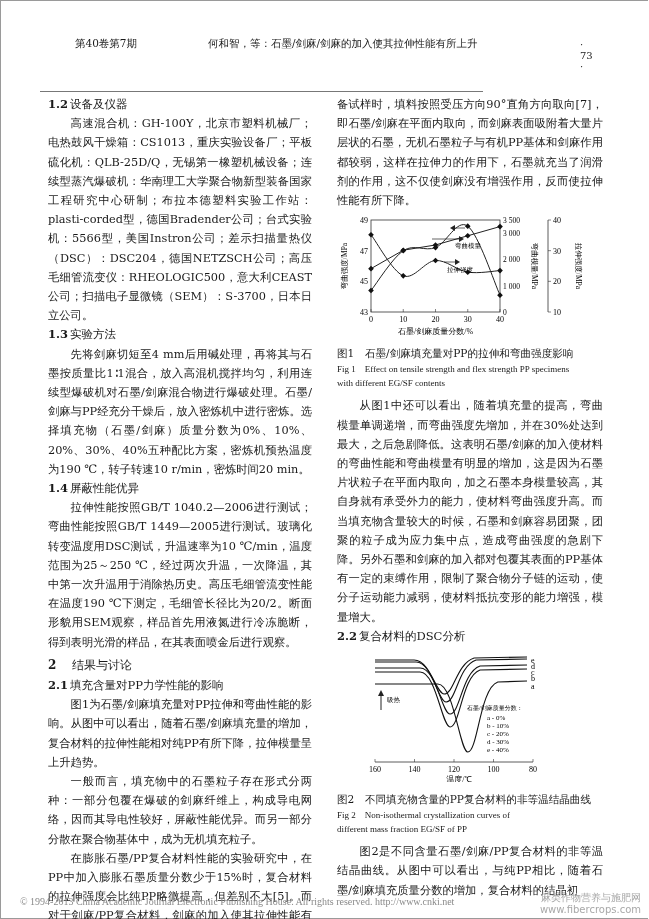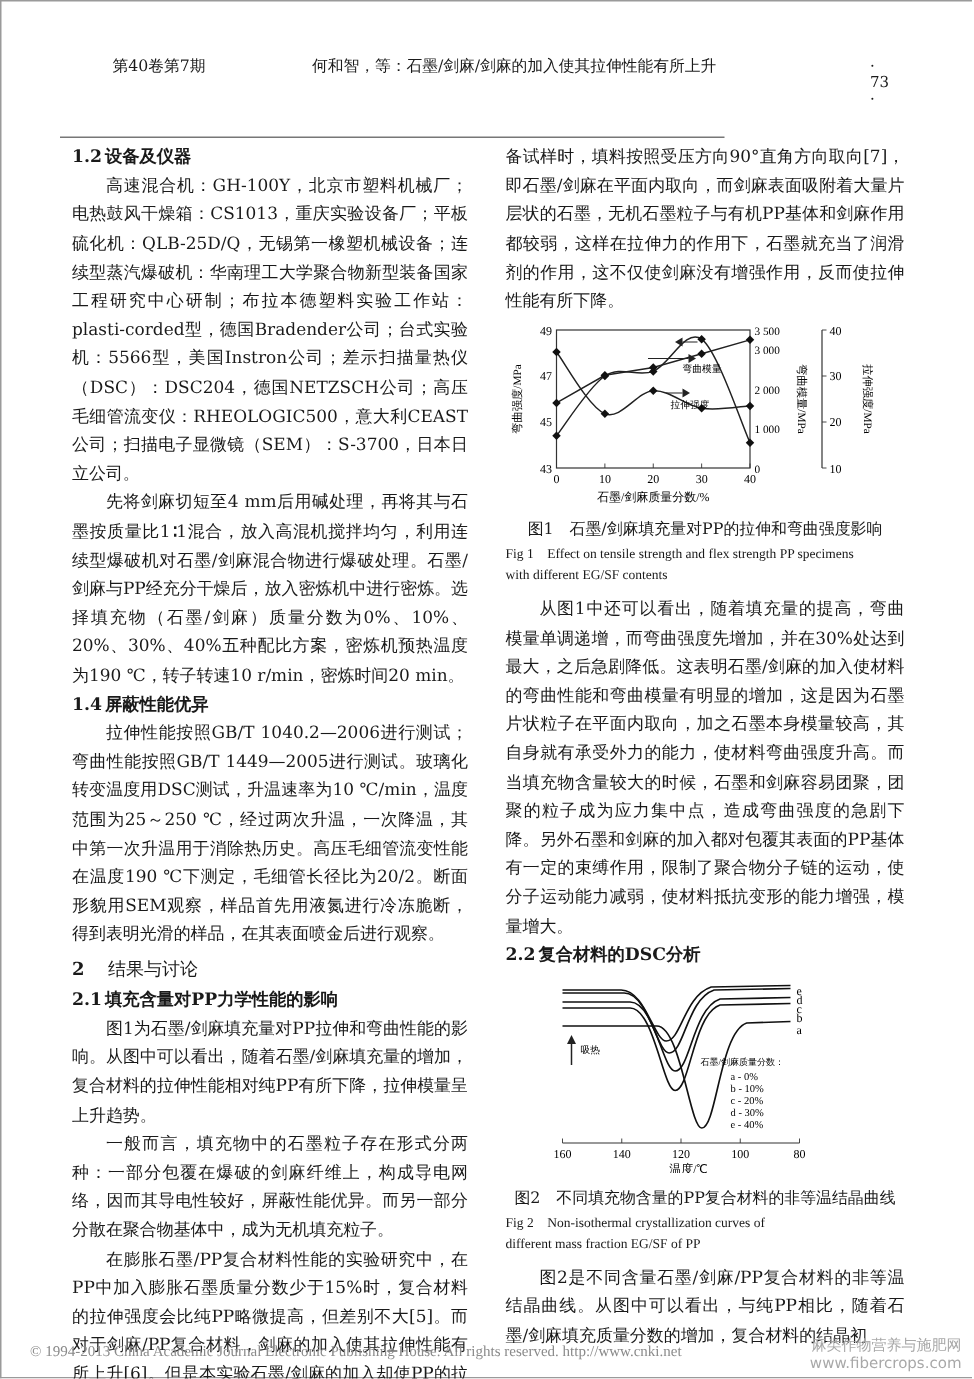--- a/index.html
+++ b/index.html
@@ -9,25 +9,25 @@
   .header { position:absolute; left:40px; top:30px; width:440px; height:20px; font-size:10.5px; }
   .header .vol { position:absolute; left:35px; top:7px; }
   .header .title { position:absolute; left:168px; top:7px; }
   .header .pg { position:absolute; left:540px; top:9px; font-size:10px; }
   .rule { position:absolute; left:40px; top:91px; width:443px; height:0; border-top:1px solid #777; }
   .col { position:absolute; font-size:11.3px; line-height:19.2px; text-align:justify; }
   .left { left:48px; top:95px; width:264px; }
   .right { left:337px; top:95px; width:266px; }
   .h2 { font-weight:bold; font-size:11.5px; margin:0; }
   .h2 .num { display:inline-block; width:22px; font-weight:bold; }
-  .h2 .txt { font-weight:bold; }
+  .h2 .txt { font-weight:normal; }
   .h1 { font-size:12px; margin:2px 0 0 0; line-height:22px; }
   .h1 .num { display:inline-block; width:24px; font-weight:bold; }
   p { margin:0; text-indent:2em; }
-  .cap-cn { text-align:center; font-size:10.6px; line-height:18px; text-indent:0; }
+  .cap-cn { font-size:10.6px; line-height:18px; text-indent:0; }
   .cap-en { text-align:left; font-size:9px; line-height:14px; text-indent:0; font-family:"Liberation Serif", serif; }
   .figure { position:relative; margin:4px 0 2px 0; }
   svg text { font-family:"Liberation Serif", serif; }
   .footer { position:absolute; left:20px; top:896px; font-size:10px; color:#8a8a8a; font-family:"Liberation Serif", serif; white-space:nowrap; }
   .watermark { position:absolute; right:8px; top:892px; font-size:10px; color:#a8a8a8; font-family:"DejaVu Sans", sans-serif; text-align:right; line-height:12px; }
 </style>
 </head>
 <body>
 
 <div class="frame"></div>
@@ -36,20 +36,21 @@
   <span class="vol">第40卷第7期</span>
   <span class="title">何和智，等：石墨/剑麻/剑麻的加入使其拉伸性能有所上升</span>
   <span class="pg">· 73 ·</span>
 </div>
 <div class="rule"></div>
 
 <div class="col left">
   <div class="h2"><span class="num">1.2</span><span class="txt">设备及仪器</span></div>
   <p>高速混合机：GH-100Y，北京市塑料机械厂；电热鼓风干燥箱：CS1013，重庆实验设备厂；平板硫化机：QLB-25D/Q，无锡第一橡塑机械设备；连续型蒸汽爆破机：华南理工大学聚合物新型装备国家工程研究中心研制；布拉本德塑料实验工作站：plasti-corded型，德国Bradender公司；台式实验机：5566型，美国Instron公司；差示扫描量热仪（DSC）：DSC204，德国NETZSCH公司；高压毛细管流变仪：RHEOLOGIC500，意大利CEAST公司；扫描电子显微镜（SEM）：S-3700，日本日立公司。</p>
 
+  <div class="h2"><span class="num">1.3</span><span class="txt">实验方法</span></div>
   <p>先将剑麻切短至4 mm后用碱处理，再将其与石墨按质量比1∶1混合，放入高混机搅拌均匀，利用连续型爆破机对石墨/剑麻混合物进行爆破处理。石墨/剑麻与PP经充分干燥后，放入密炼机中进行密炼。选择填充物（石墨/剑麻）质量分数为0%、10%、20%、30%、40%五种配比方案，密炼机预热温度为190 ℃，转子转速10 r/min，密炼时间20 min。</p>
 
   <div class="h2"><span class="num">1.4</span><span class="txt">屏蔽性能优异</span></div>
   <p>拉伸性能按照GB/T 1040.2—2006进行测试；弯曲性能按照GB/T 1449—2005进行测试。玻璃化转变温度用DSC测试，升温速率为10 ℃/min，温度范围为25～250 ℃，经过两次升温，一次降温，其中第一次升温用于消除热历史。高压毛细管流变性能在温度190 ℃下测定，毛细管长径比为20/2。断面形貌用SEM观察，样品首先用液氮进行冷冻脆断，得到表明光滑的样品，在其表面喷金后进行观察。</p>
 
   <div class="h1"><span class="num">2</span><span>结果与讨论</span></div>
 
   <div class="h2"><span class="num">2.1</span><span class="txt">填充含量对PP力学性能的影响</span></div>
   <p>图1为石墨/剑麻填充量对PP拉伸和弯曲性能的影响。从图中可以看出，随着石墨/剑麻填充量的增加，复合材料的拉伸性能相对纯PP有所下降，拉伸模量呈上升趋势。</p>
   <p>一般而言，填充物中的石墨粒子存在形式分两种：一部分包覆在爆破的剑麻纤维上，构成导电网络，因而其导电性较好，屏蔽性能优异。而另一部分分散在聚合物基体中，成为无机填充粒子。</p>

